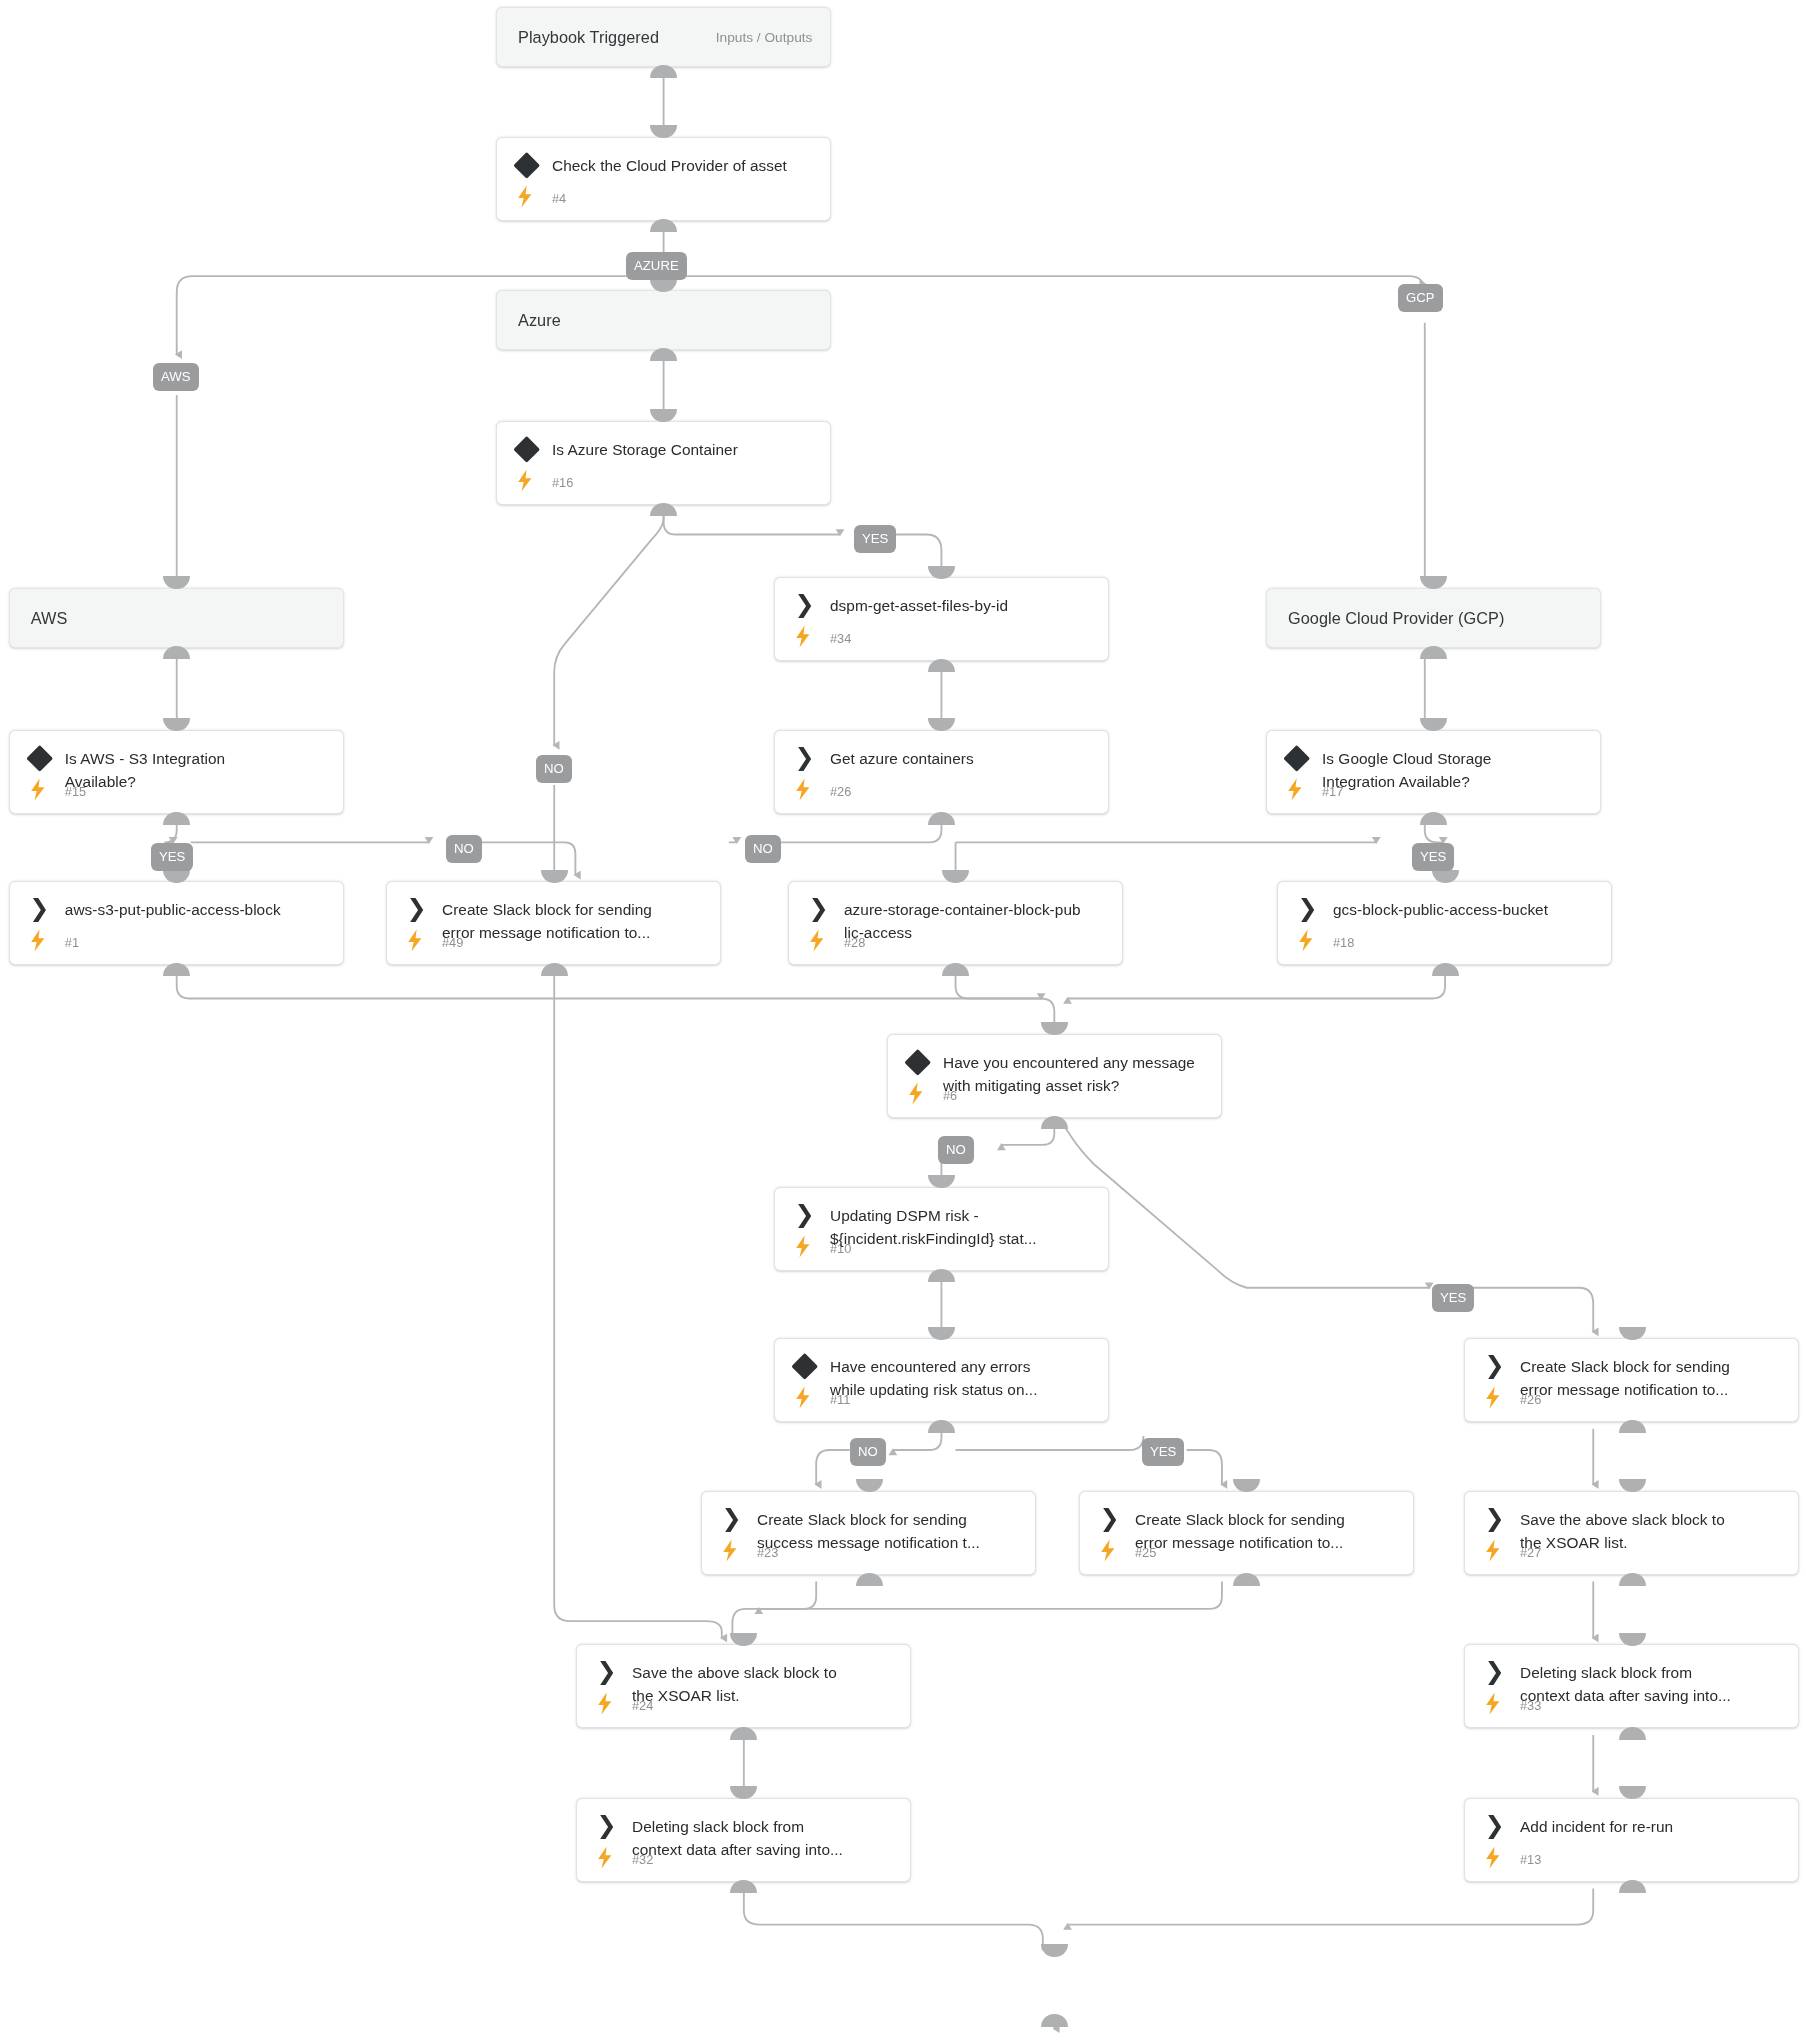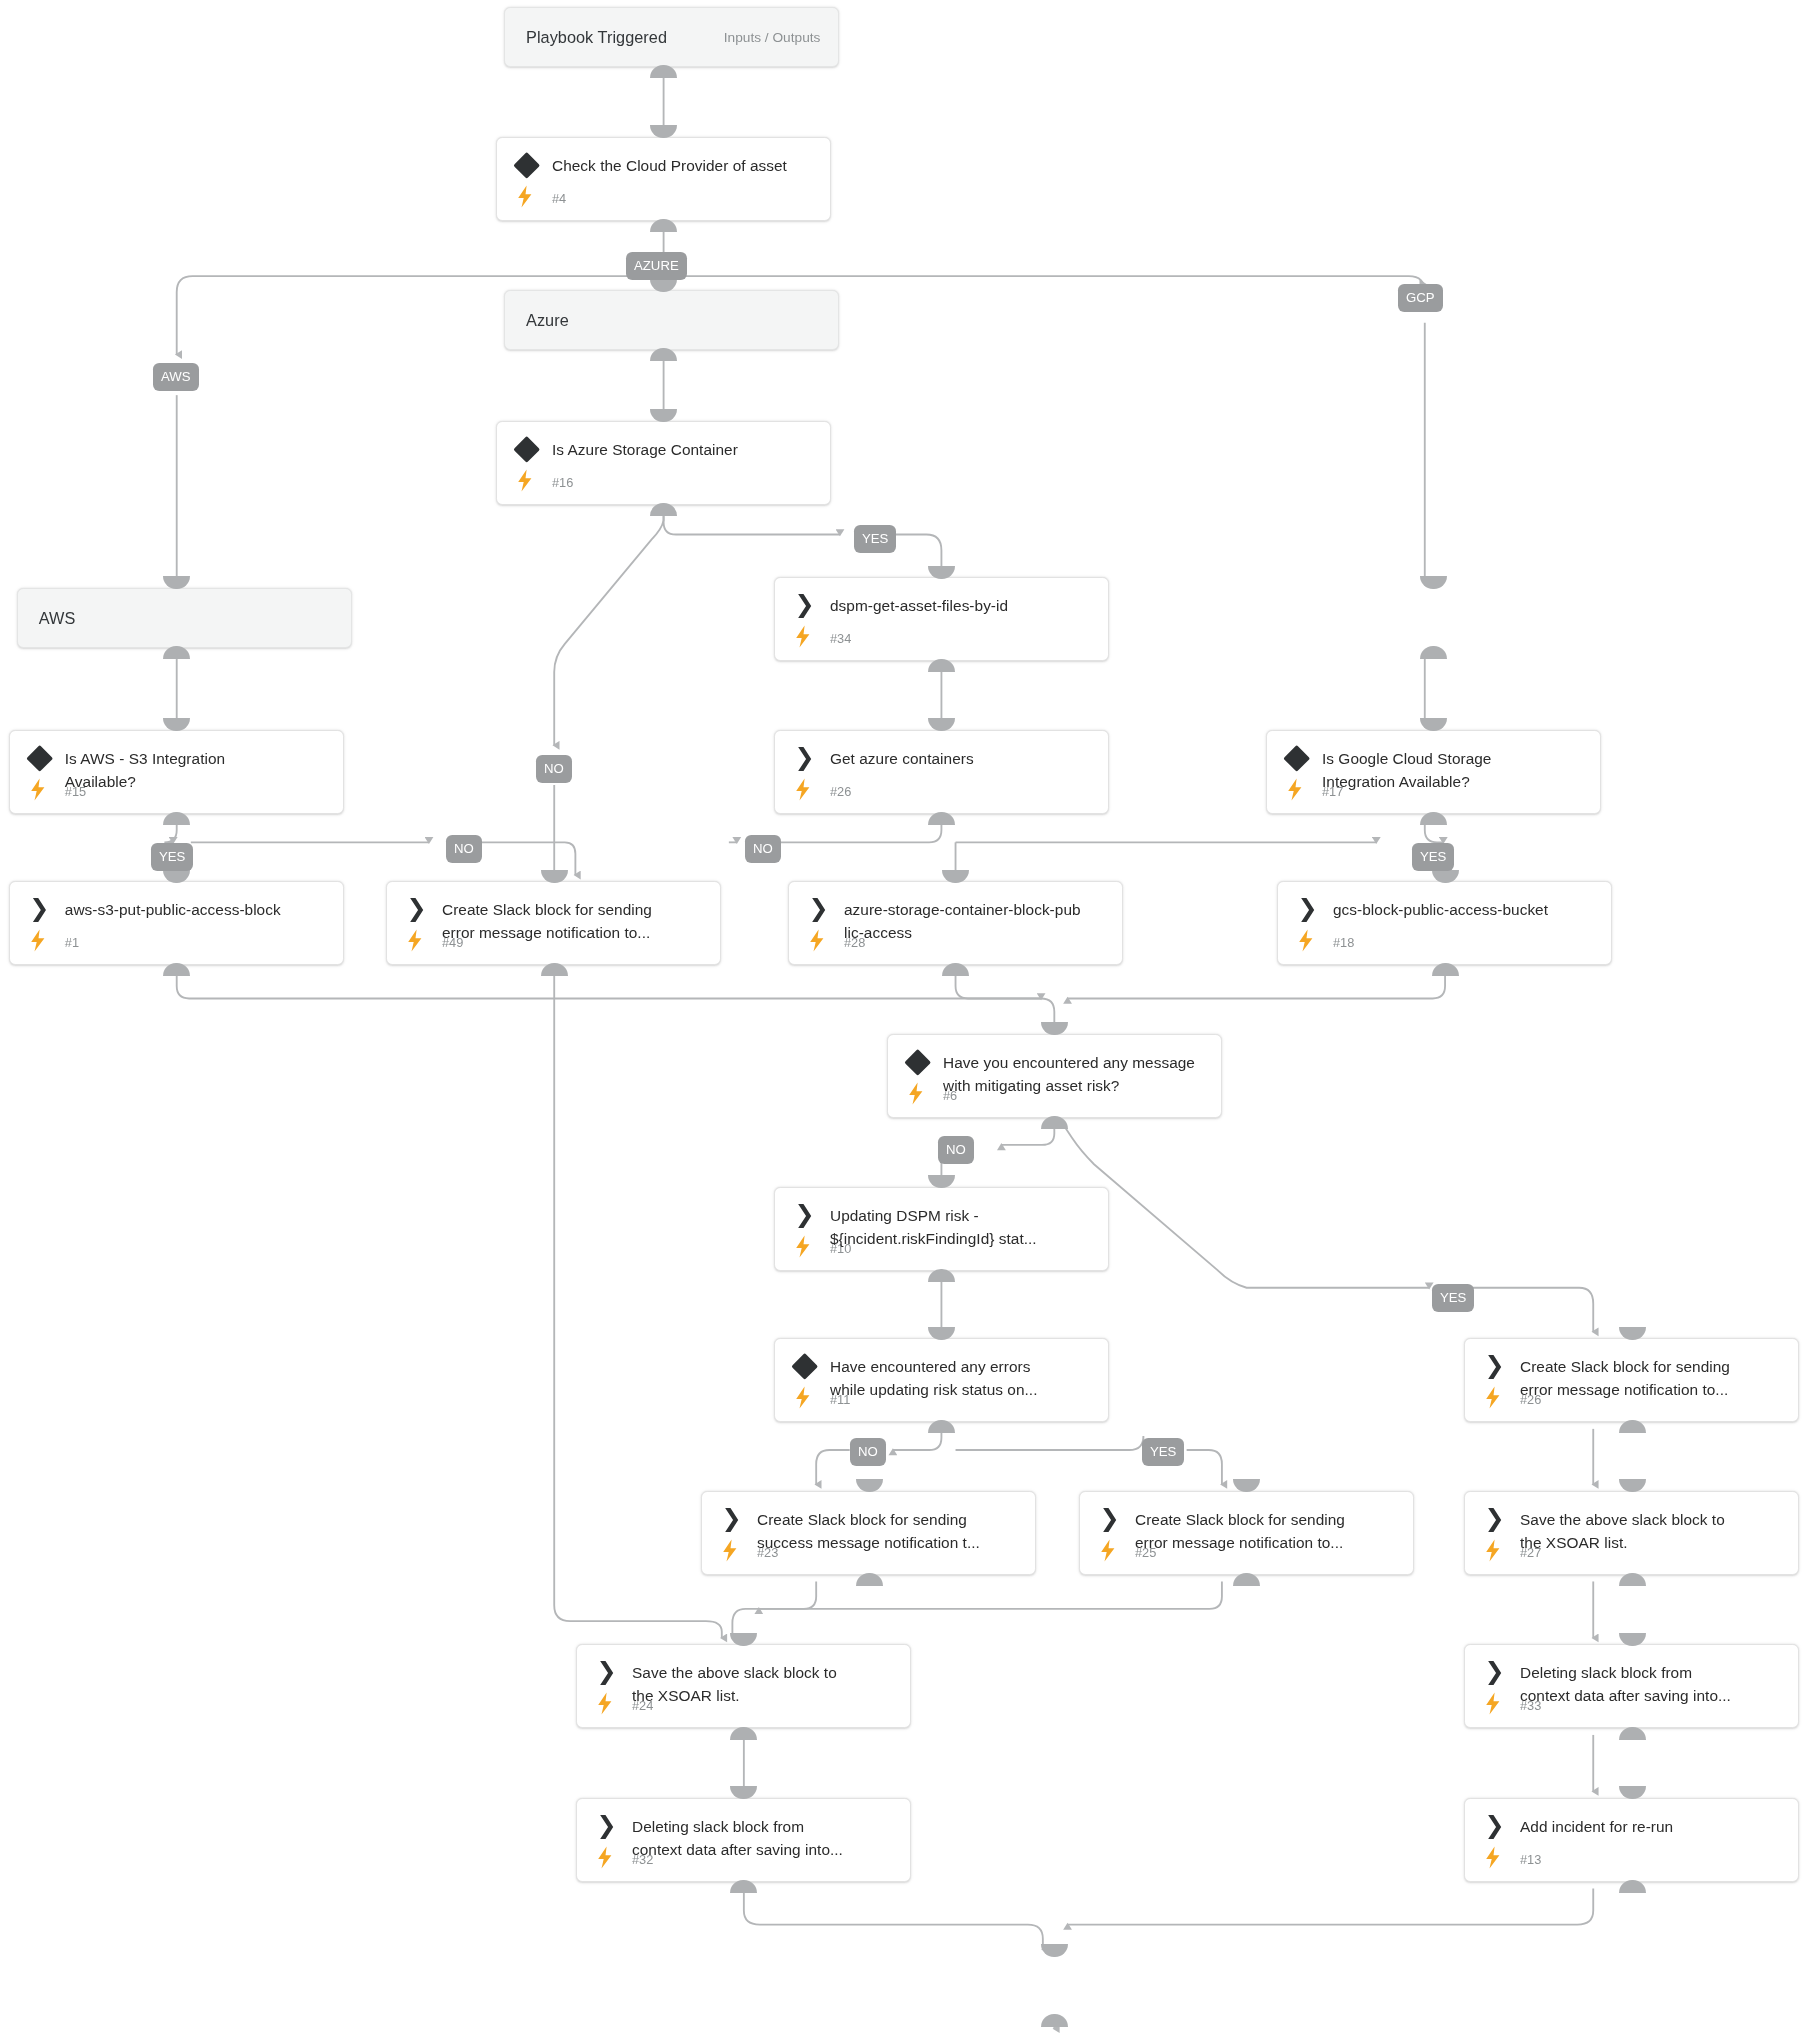--- a/index.html
+++ b/index.html
@@ -25,21 +25,20 @@
     position: absolute;
     border-radius: 6.2px;
     background: #ffffff;
     border: 0.9px solid #e2e2e2;
     box-shadow: 0 0.9px 1.8px rgba(0,0,0,0.12), 0 0.9px 4.4px rgba(0,0,0,0.05);
     z-index: 5;
   }
   .node.section {
     background: #f4f5f5;
     border: 0.9px solid #e4e5e5;
-    margin-left: 8px;
   }
   .node-title {
     position: absolute;
     left: 55px;
     top: 16px;
     right: 12.4px;
     font-size: 15.4px;
     line-height: 23px;
     color: #2b2b2b;
     white-space: pre-line;
@@ -248,20 +247,23 @@
     <div class="node" style="left: 774px; top: 577px; width: 335px; height: 84px;">
       <span class="ico-chevron">❯</span>
       <span class="ico-bolt"><svg viewBox="0 0 24 30" width="17.6" height="23" xmlns="http://www.w3.org/2000/svg">
           <path d="M14.5 0 L3 17 L10.5 17 L7.5 30 L21 12 L13 12 Z" fill="#f5a623"></path>
         </svg></span>
       <span class="node-id">#34</span>
       <div class="node-title">dspm-get-asset-files-by-id</div>
     </div>
     <span class="port top" style="left: 928px; top: 566px;"></span>
     <span class="port bottom" style="left: 928px; top: 659px;"></span>
+    <div class="node section" style="left: 1266px; top: 588px; width: 335px; height: 60px;">
+      <div class="node-title">Google Cloud Provider (GCP)</div>
+    </div>
     <span class="port top" style="left: 1420px; top: 576px;"></span>
     <span class="port bottom" style="left: 1420px; top: 646px;"></span>
     <div class="node" style="left: 8.8px; top: 730px; width: 335px; height: 84px;">
       <span class="ico-diamond"></span>
       <span class="ico-bolt"><svg viewBox="0 0 24 30" width="17.6" height="23" xmlns="http://www.w3.org/2000/svg">
           <path d="M14.5 0 L3 17 L10.5 17 L7.5 30 L21 12 L13 12 Z" fill="#f5a623"></path>
         </svg></span>
       <span class="node-id">#15</span>
       <div class="node-title">Is AWS - S3 Integration
 Available?</div>

